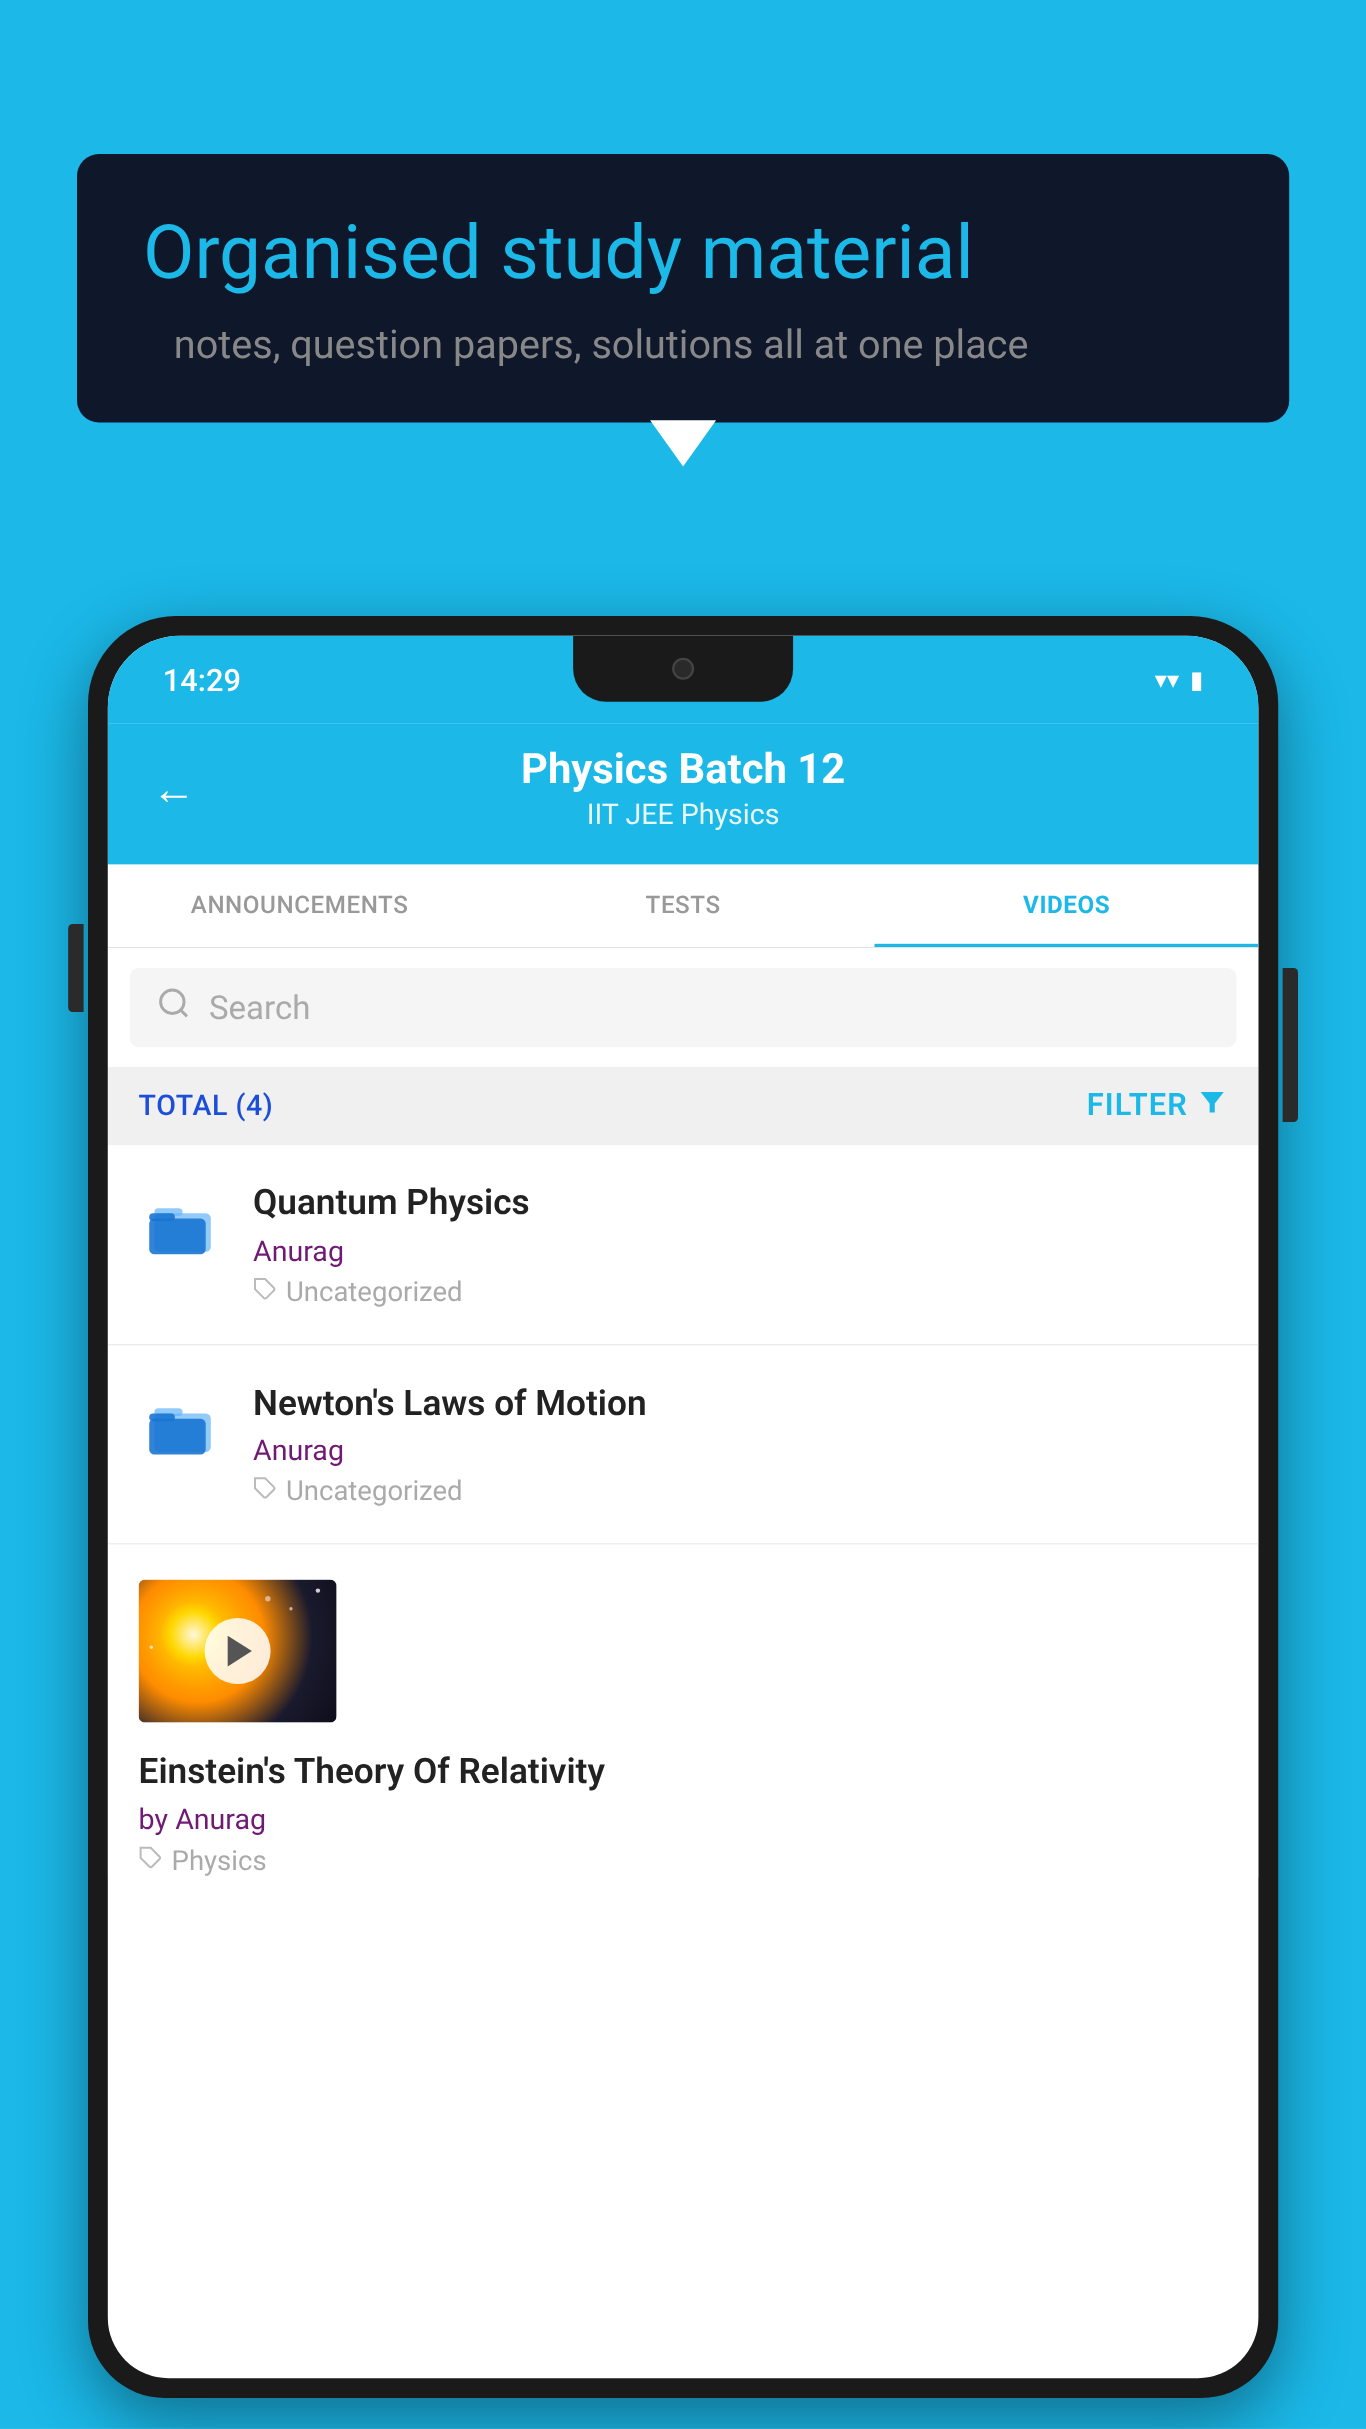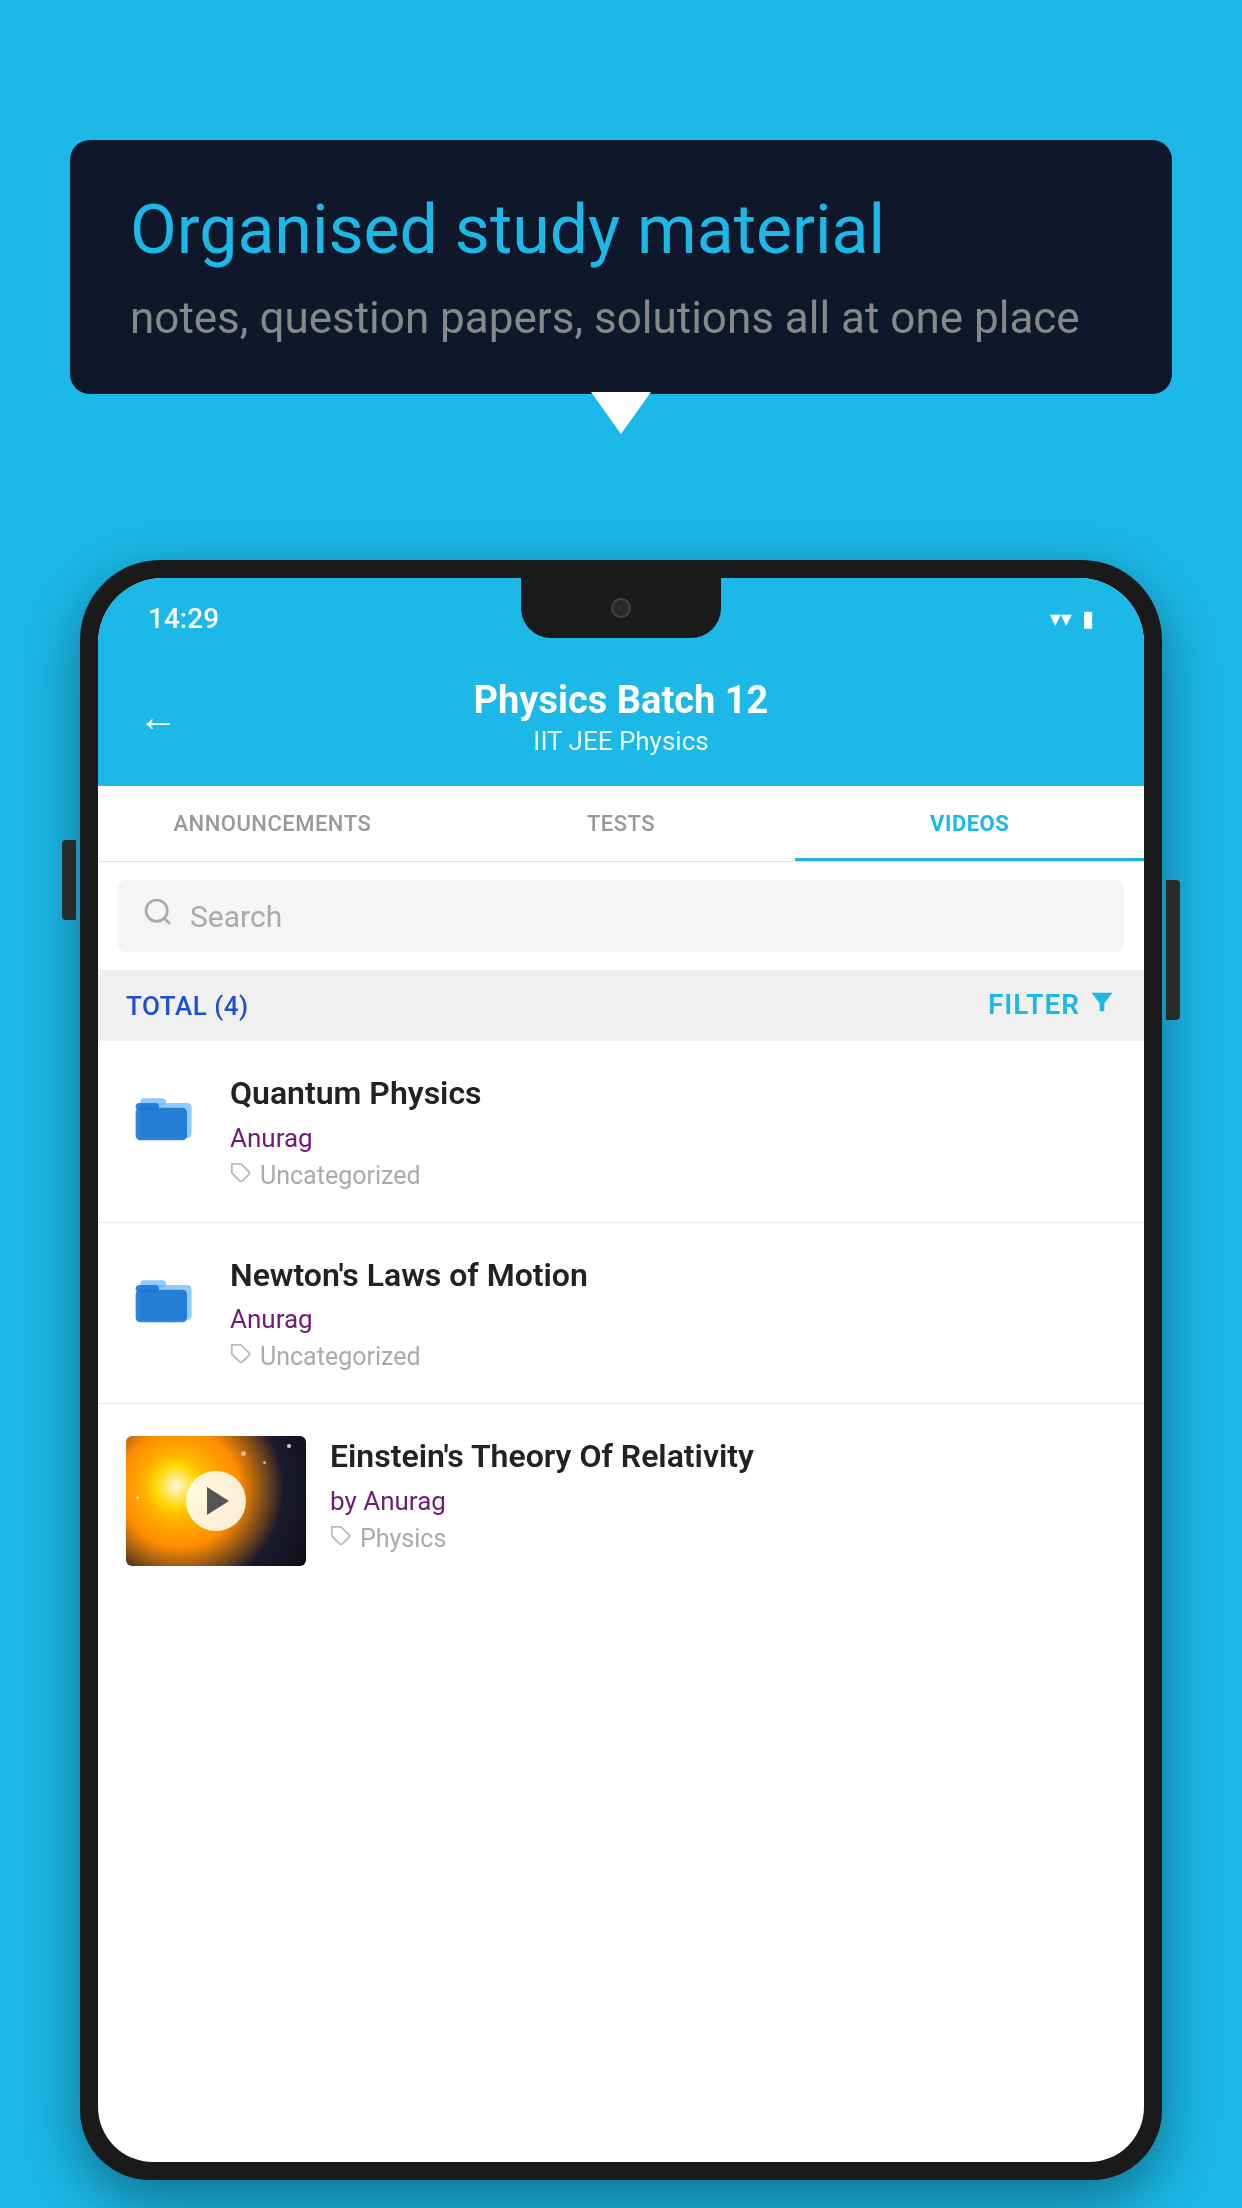--- a/index.html
+++ b/index.html
@@ -45,22 +45,23 @@
     .bubble-title {
       color: #1bb8e8;
       font-size: 68px;
       font-weight: 400;
       line-height: 1.2;
       margin-bottom: 20px;
     }
 
     .bubble-subtitle {
       color: #888;
-      font-size: 44px;
+      font-size: 36px;
       font-weight: 400;
+      margin-left: 28px;
     }
 
     
     .phone-wrapper {
       position: absolute;
       top: 560px;
       left: 80px;
       right: 80px;
       bottom: 0;
     }
@@ -390,20 +391,21 @@
       margin-left: 4px;
     }
 
     
     .video-item-partial {
       display: flex;
       align-items: flex-start;
       padding: 32px 28px 0;
       gap: 24px;
       overflow: hidden;
+      flex-direction: column;
     }
   </style>
 </head>
 <body>
 
 <div style="position:absolute;top:0;left:0;width:100%;height:100%;background:#1bb8e8;"></div>
 
 <div class="speech-bubble-container">
   <div class="speech-bubble">
     <div class="bubble-title">Organised study material</div>

